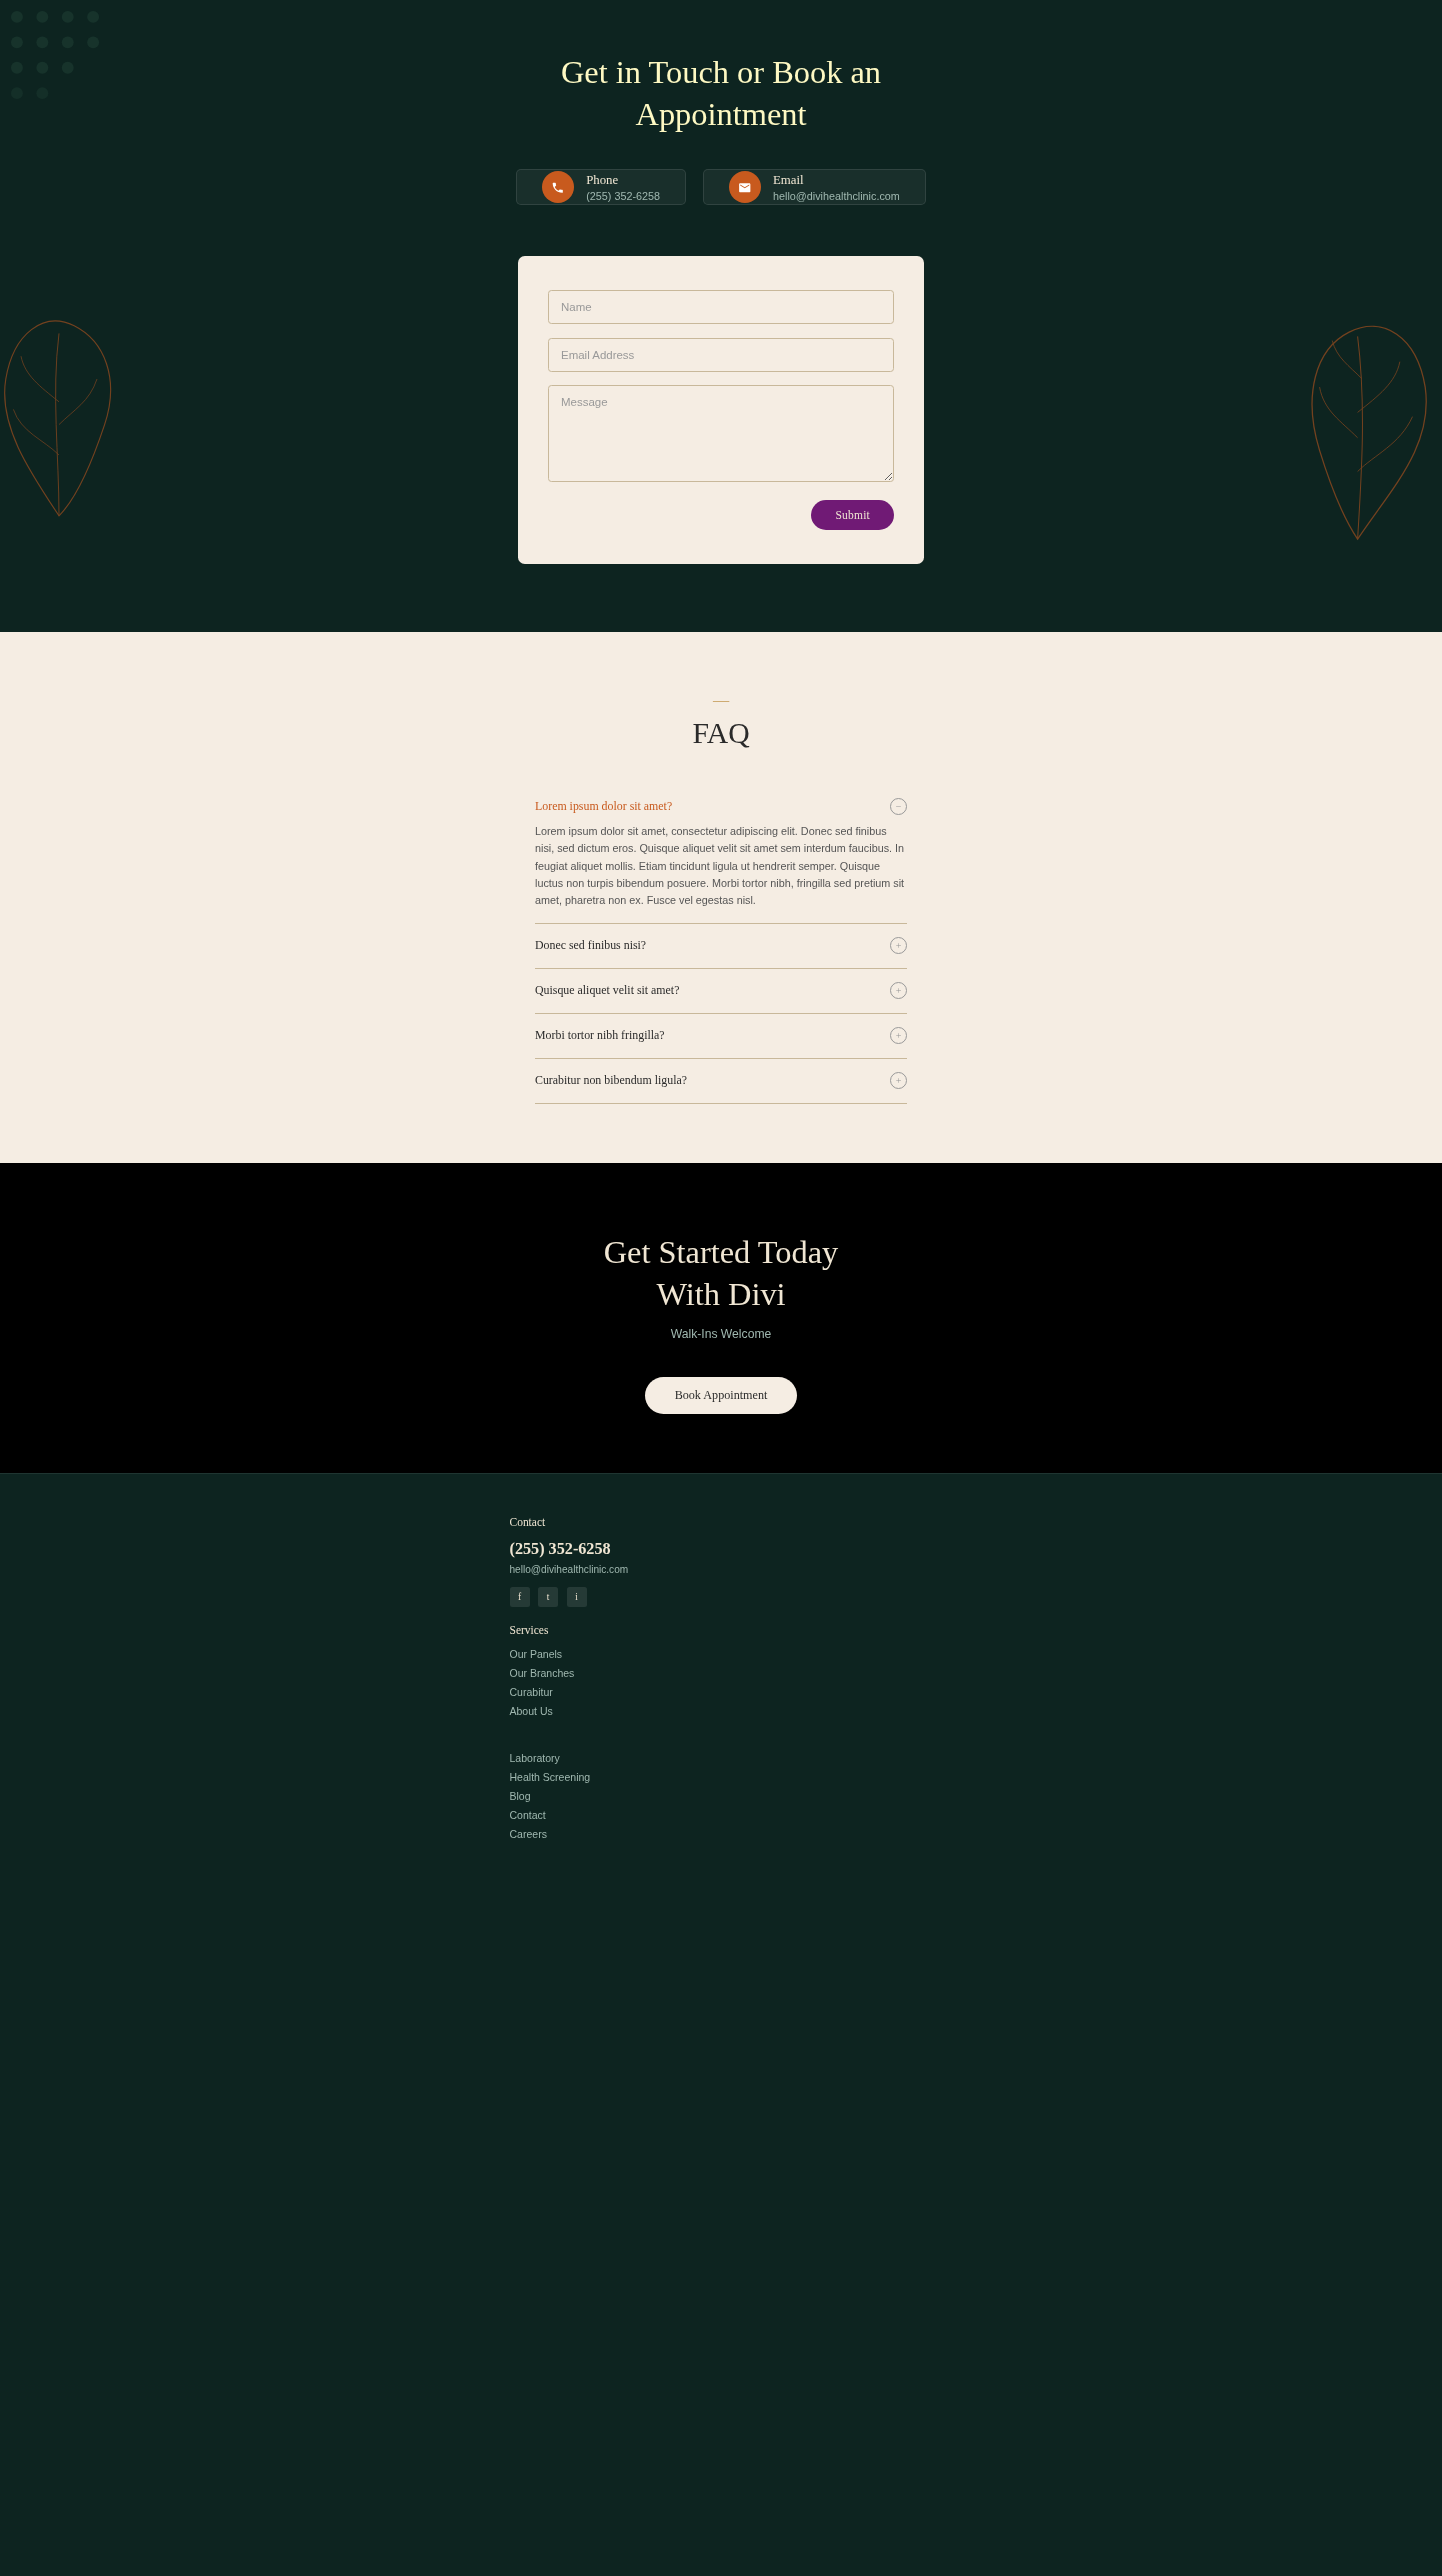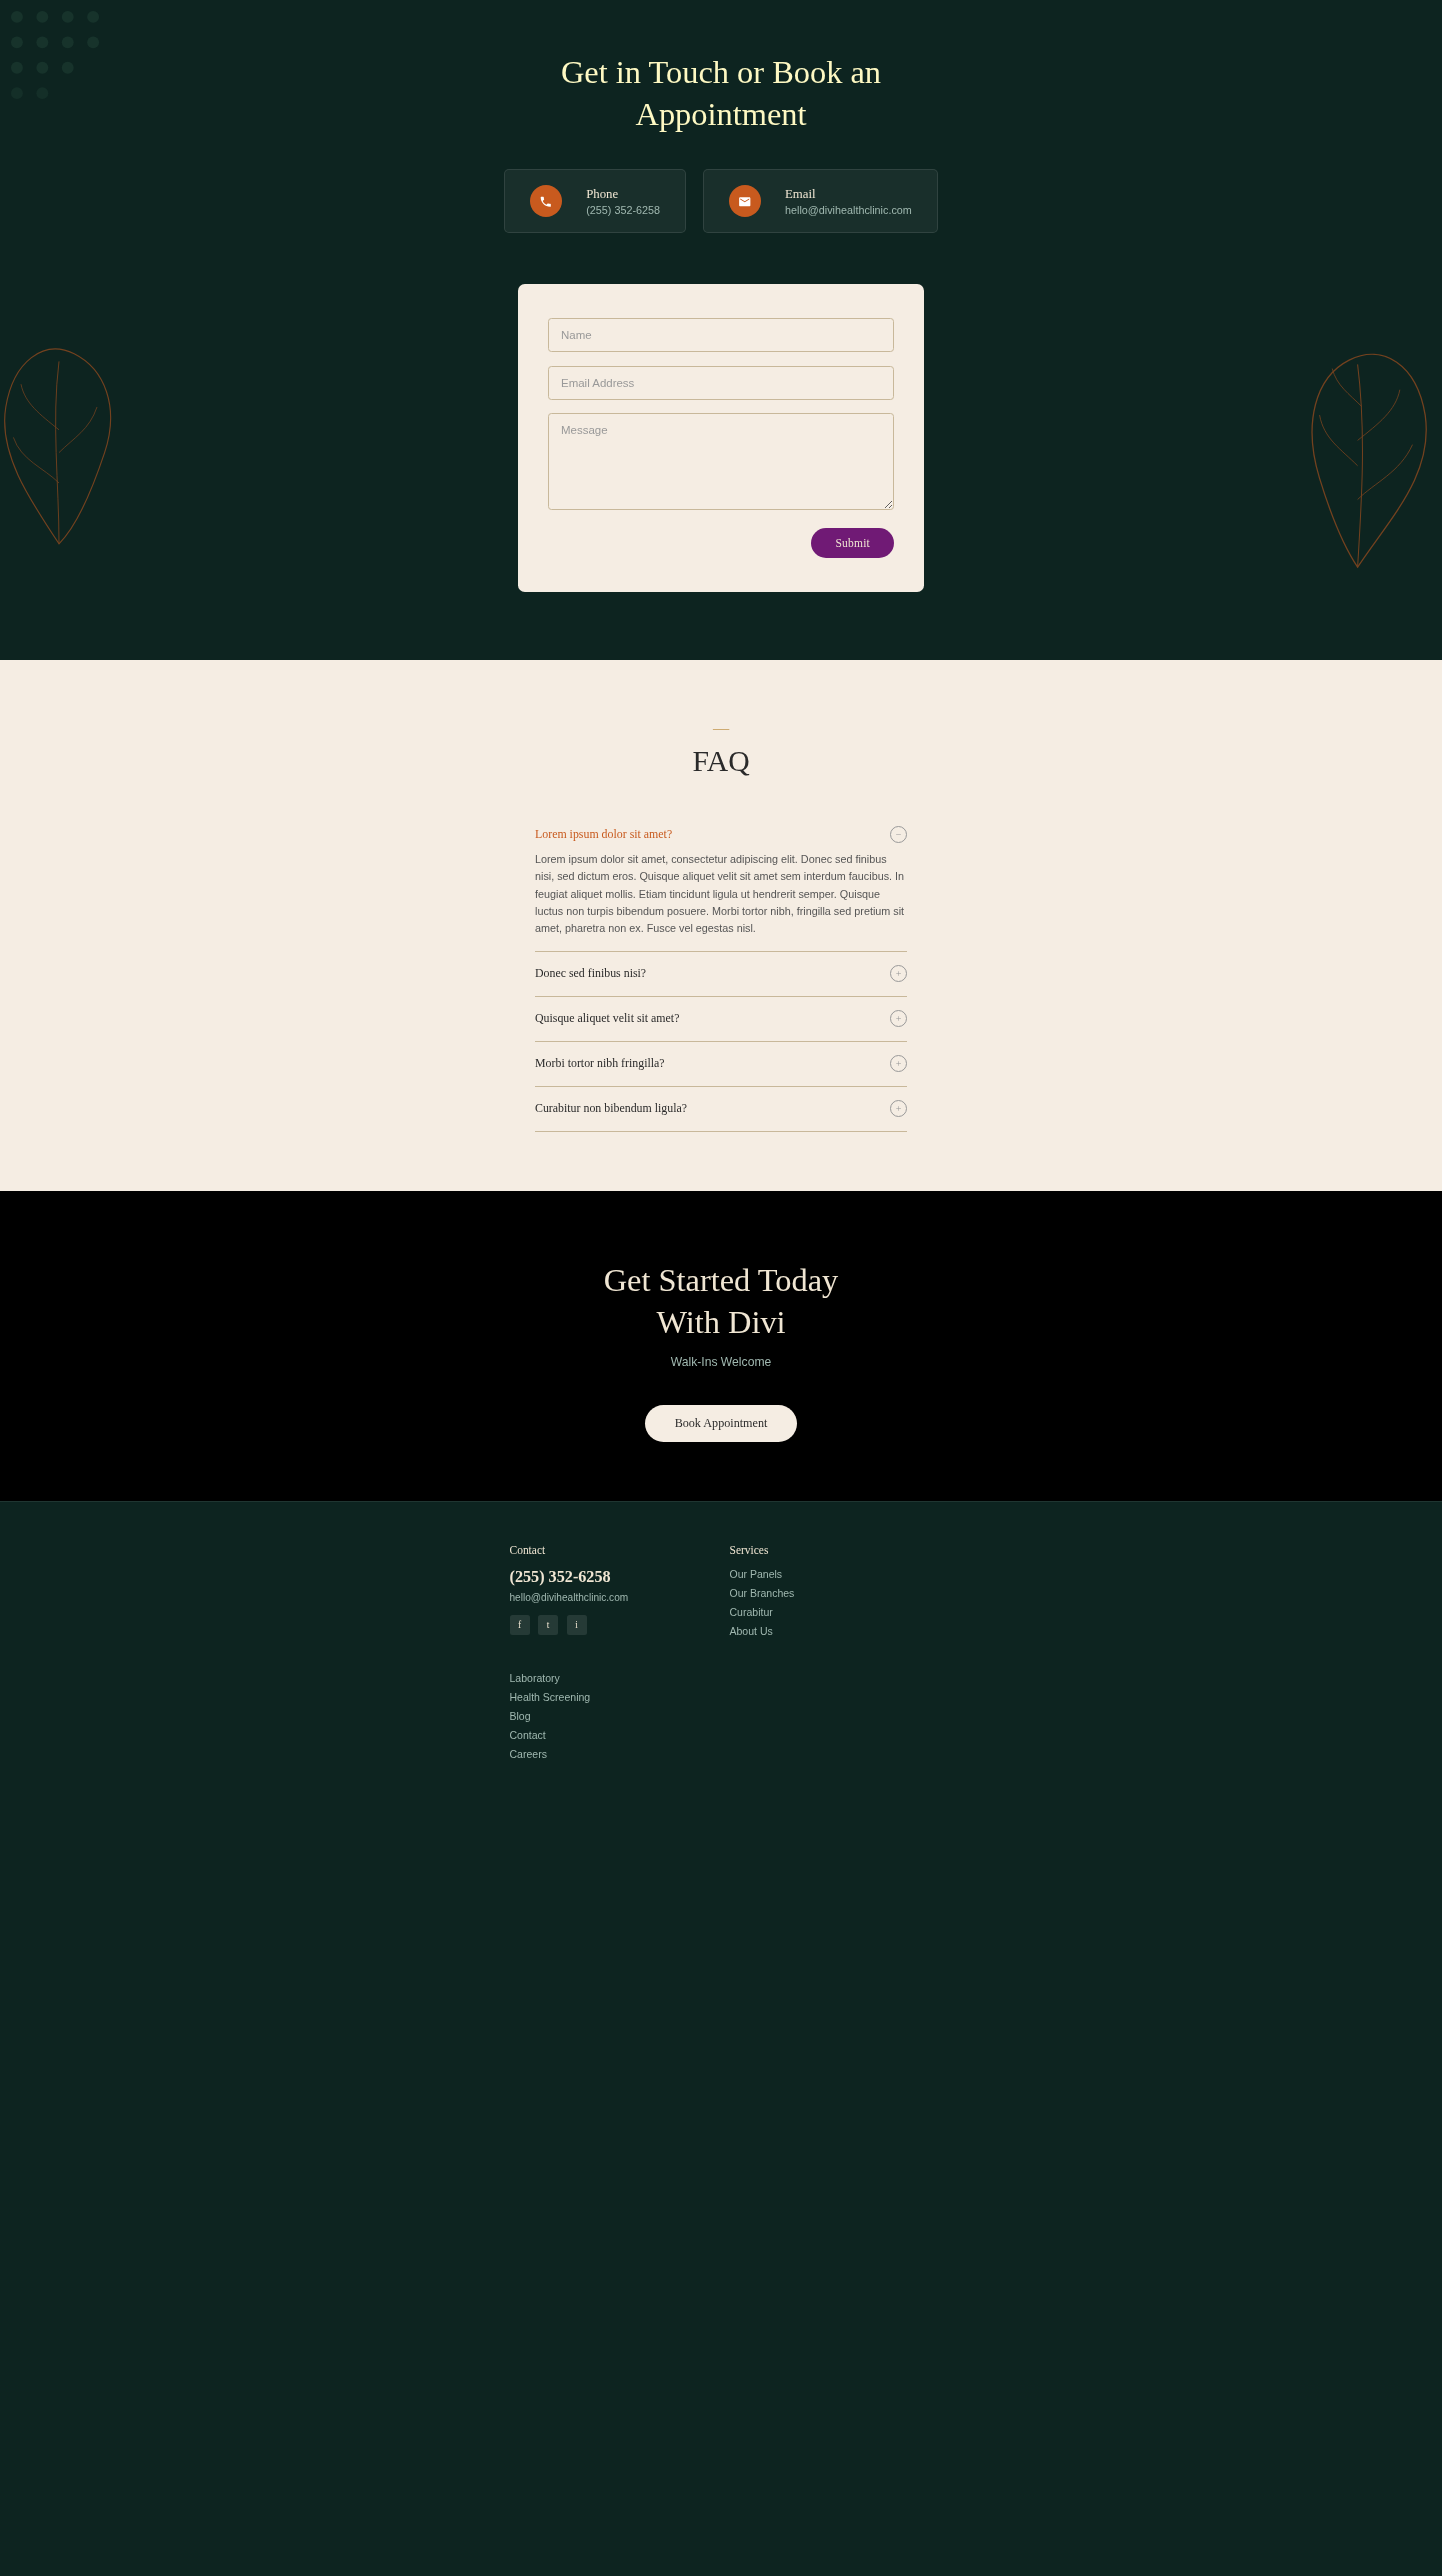--- a/index.html
+++ b/index.html
@@ -25,24 +25,24 @@
       display: flex;
       justify-content: center;
       gap: 17px;
       margin-bottom: 51px;
       flex-wrap: wrap;
     }
     .contact-card {
       background: rgba(255,255,255,0.05);
       border: 0.8px solid rgba(255,255,255,0.1);
       border-radius: 5px;
-      padding: 15px 25px;
+      padding: 1px 25px;
       display: flex;
       align-items: center;
-      gap: 24px;
+      gap: 12px;
       min-width: 169px;
     }
     .contact-icon {
       width: 32px;
       height: 32px;
       background: #c85a1e;
       border-radius: 50%;
       display: flex;
       align-items: center;
       justify-content: center;
@@ -215,21 +215,21 @@
     }
 
     
     .footer {
       background: #0d2420;
       border-top: 0.8px solid rgba(255,255,255,0.08);
       padding: 42px 34px 25px;
     }
     .footer-grid {
       display: grid;
-      grid-template-columns: 1fr 1fr;
+      grid-template-columns: 1fr;
       max-width: 423px;
       margin: 0 auto 25px;
       gap: 17px;
     }
     .footer-col-title {
       font-size: 0.85em;
       color: #f0e6d3;
       font-family: Georgia, serif;
       margin-bottom: 12px;
     }

